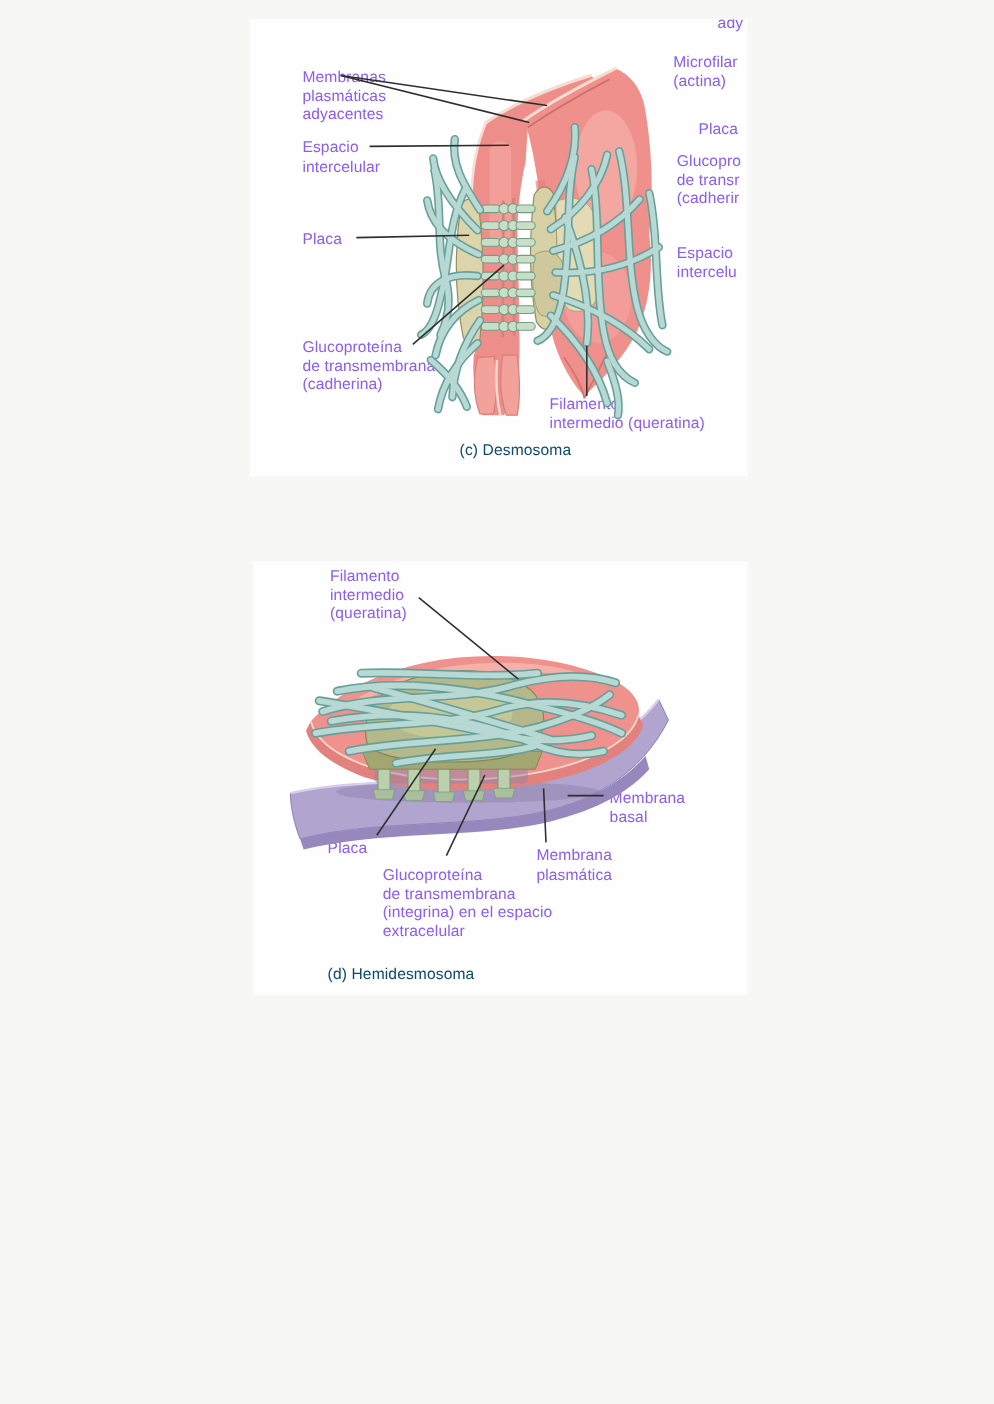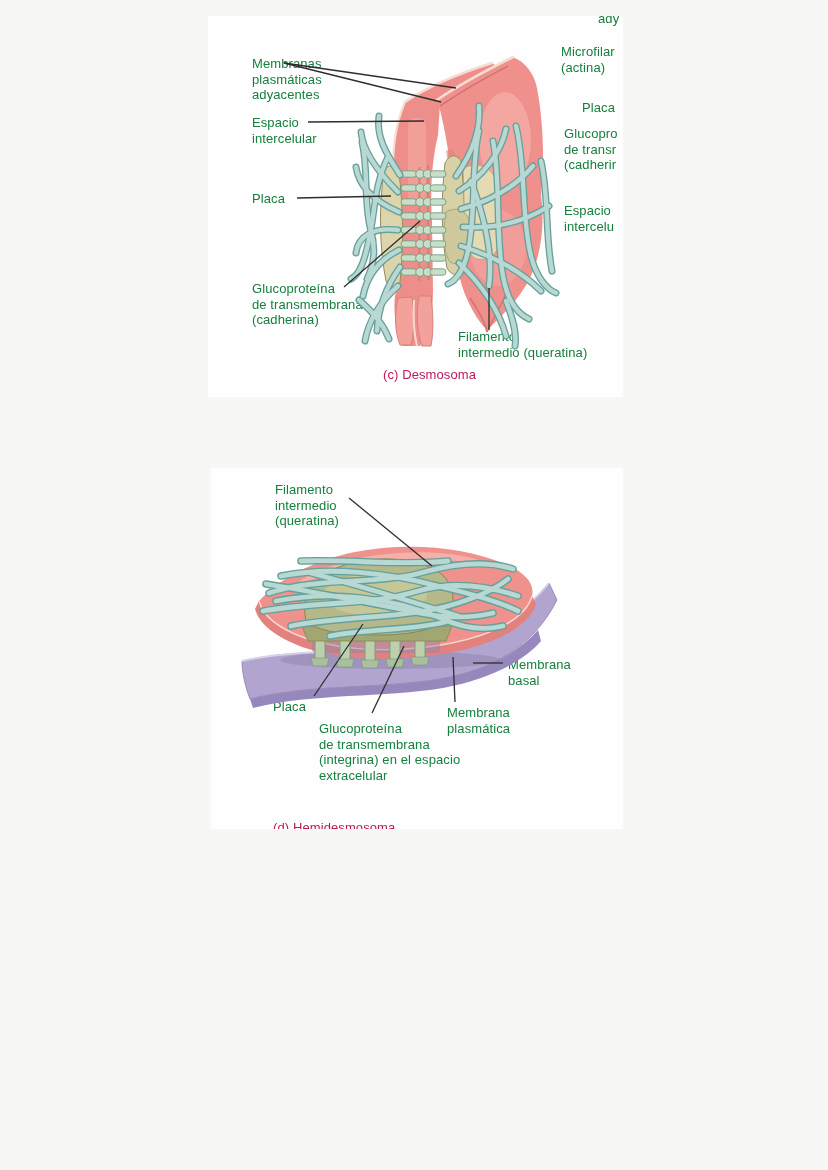--- a/index.html
+++ b/index.html
@@ -4,24 +4,24 @@
 <style>
   html,body{margin:0;padding:0;}
   body{
     width:828px;height:1170px;position:relative;overflow:hidden;
     background:#f7f7f6;font-family:"Liberation Sans",sans-serif;
   }
   .panel{position:absolute;background:#fefefe;overflow:hidden;}
   #panel-c{left:208px;top:16px;width:415px;height:381px;}
   #panel-d{left:211px;top:468px;width:412px;height:361px;}
   .lbl{
-    position:absolute;font-size:13px;line-height:1.2;color:#15803d;
+    position:absolute;font-size:13px;line-height:1.2;color:#8b5cf6;
     white-space:pre-line;letter-spacing:0.1px;
   }
-  .cap{color:#be185d;text-align:right;}
+  .cap{color:#0c4a6e;text-align:right;}
   #art{position:absolute;left:0;top:0;pointer-events:none;}
   
   .fil-out{stroke:#66a09a;fill:none;stroke-linecap:round;}
   .fil-in{stroke:#b7d8d3;fill:none;stroke-linecap:round;}
   .c-out{stroke-width:7px;}  .c-in{stroke-width:4.4px;}
   .d-out{stroke-width:7.5px;} .d-in{stroke-width:4.8px;}
   .pegs{fill:#c9dec6;stroke:#6f9e85;stroke-width:.9px;}
   .lline{stroke:#2e2e2e;stroke-width:1.3px;fill:none;}
 </style>
 </head>
@@ -46,33 +46,33 @@
 (actina)</div>
   <div class="lbl" style="left:374px;top:84px">Placa</div>
   <div class="lbl" style="left:356px;top:110px">Glucopro
 de transr
 (cadherir</div>
   <div class="lbl" style="left:356px;top:187px">Espacio
 intercelu</div>
 </div>
 
 <div class="panel" id="panel-d">
-  <div class="lbl" style="left:64px;top:14px">Filamento
+  <div class="lbl" style="left:64px;top:4px">Filamento
 intermedio
 (queratina)</div>
   <div class="lbl" style="left:297px;top:189px">Membrana
 basal</div>
   <div class="lbl" style="left:62px;top:231px">Placa</div>
   <div class="lbl" style="left:108px;top:253px">Glucoproteína
 de transmembrana
 (integrina) en el espacio
 extracelular</div>
   <div class="lbl" style="left:236px;top:237px">Membrana
 plasmática</div>
-  <div class="lbl cap" style="left:62px;top:352px">(d) Hemidesmosoma</div>
+  <div class="lbl cap" style="left:62px;top:336px">(d) Hemidesmosoma</div>
 </div>
 
 <svg id="art" width="828" height="1170" viewBox="0 0 828 1170">
   <defs>
 
     <path id="cf1" d="M 400 175 C 385 152 376 136 379 116"></path>
     <path id="cf2" d="M 398 192 C 378 172 363 152 361 132"></path>
     <path id="cf3" d="M 399 212 C 376 202 359 188 356 167"></path>
     <path id="cf4" d="M 398 230 C 373 227 358 236 356 253"></path>
     <path id="cf5" d="M 399 250 C 379 260 367 276 363 296"></path>

